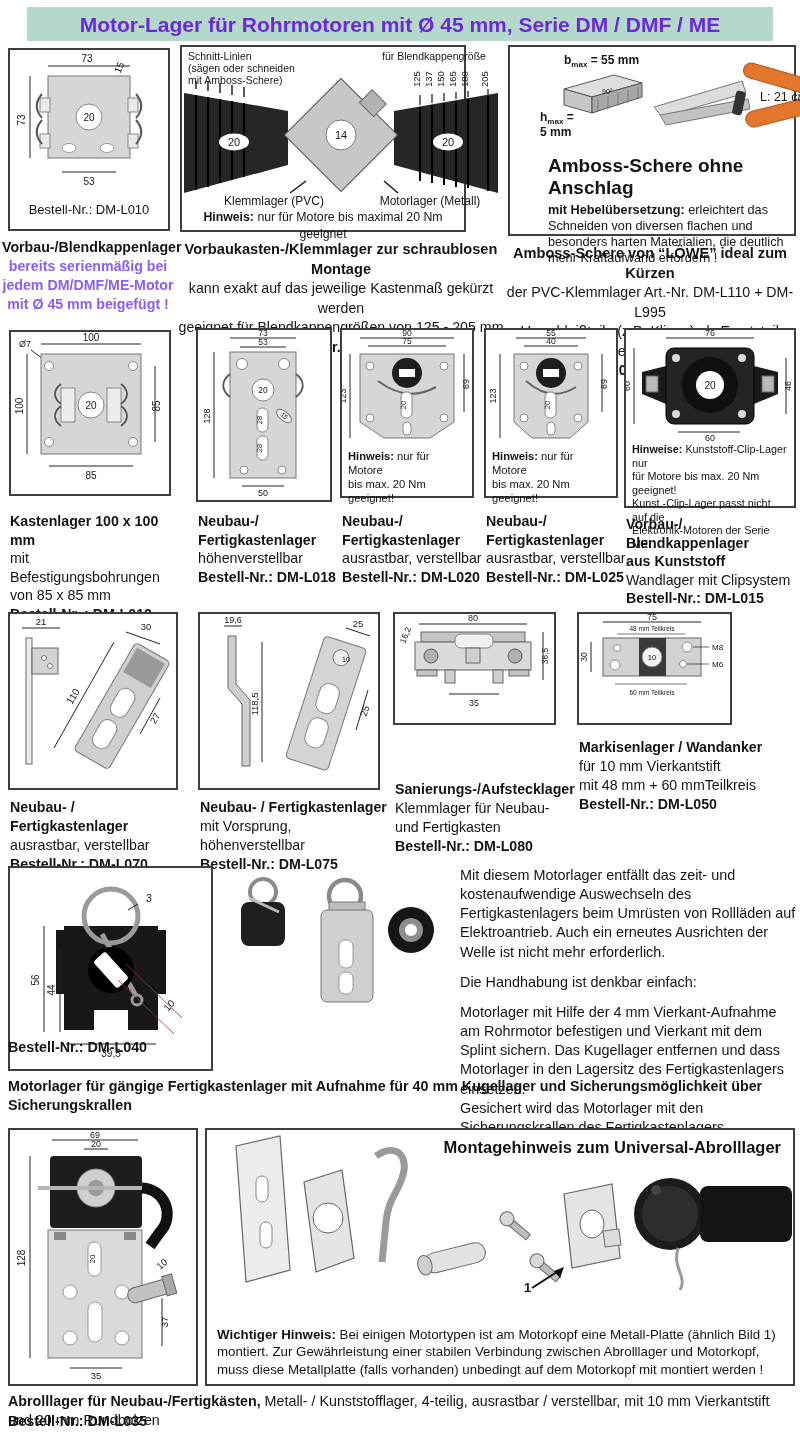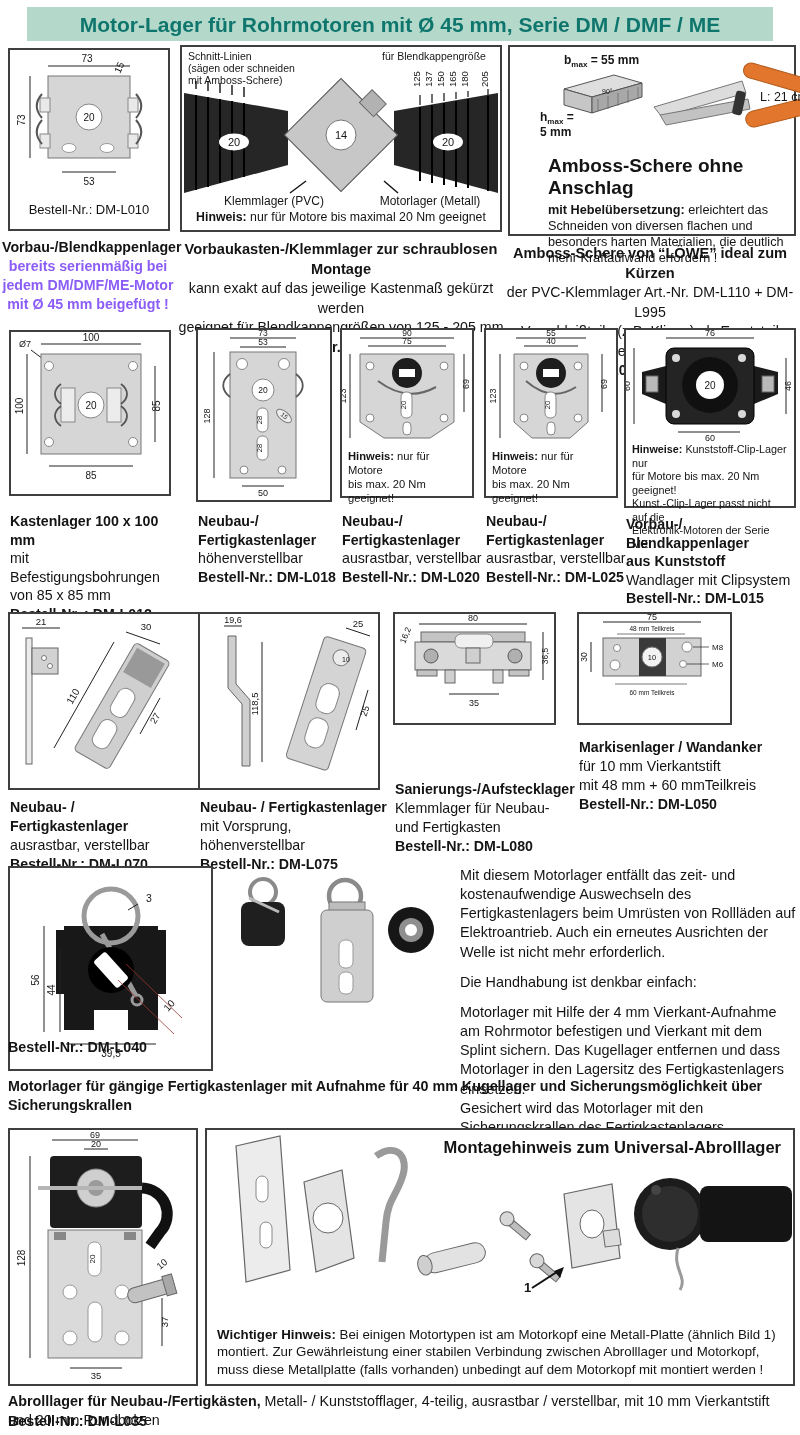--- a/index.html
+++ b/index.html
@@ -1,19 +1,19 @@
 <!DOCTYPE html>
 <html><head>
 <meta charset="utf-8">
 <style>
   html,body{margin:0;padding:0;background:#fff;}
   .page{position:relative;width:800px;height:1435px;background:#fff;overflow:hidden;
         font-family:"Liberation Sans",sans-serif;color:#141414;}
   .hdr{position:absolute;left:27px;top:7px;width:746px;height:34px;background:#b4d9cb;
-       color:#0f766e;font-weight:bold;font-size:21px;text-align:center;line-height:35px;}
+       color:#6d28d9;font-weight:bold;font-size:21px;text-align:center;line-height:35px;}
   .pbox{position:absolute;border:2px solid #3f3f3f;background:#fff;box-sizing:border-box;}
   .cap{position:absolute;font-size:14.2px;line-height:19px;}
   .b{font-weight:bold;}
   .red{color:#8b5cf6;font-weight:bold;}
   .ctr{text-align:center;}
   .ordr{font-weight:bold;}
   .hin{font-size:12.3px;text-align:center;line-height:17px;}
   .note{font-size:11.2px;line-height:14px;padding:1px 6px;}
   svg{display:block;font-family:inherit;}
   svg text{fill:#161616;}
@@ -53,21 +53,21 @@
     </svg>
     <div class="ctr" style="font-size:13px;">Bestell-Nr.: DM-L010</div>
   </div>
   <div class="cap ctr" style="left:2px;top:238px;width:172px;">
     <div class="b">Vorbau-/Blendkappenlager</div>
     <div class="red">bereits serienmäßig bei</div>
     <div class="red">jedem DM/DMF/ME-Motor</div>
     <div class="red">mit Ø 45 mm beigefügt !</div>
   </div>
 
-  <div class="pbox" style="left:180px;top:45px;width:322px;height:187px;">
+  <div class="pbox" style="left:180px;top:45px;width:286px;height:187px;">
     <svg width="318" height="162" viewBox="0 0 318 162">
       <text x="6" y="13" style="font-size:10.5px">Schnitt-Linien</text>
       <text x="6" y="25" style="font-size:10.5px">(sägen oder schneiden</text>
       <text x="6" y="37" style="font-size:10.5px">mit Amboss-Schere)</text>
       <text x="200" y="13" style="font-size:10.5px">für Blendkappengröße</text>
       <polygon points="2,46 106,64 106,118 2,146" fill="#262626"></polygon>
       <line x1="14" y1="48" x2="14" y2="143" stroke="#000" stroke-width="2"></line>
       <line x1="26" y1="50" x2="26" y2="140" stroke="#000" stroke-width="2"></line>
       <line x1="38" y1="52" x2="38" y2="136" stroke="#000" stroke-width="2"></line>
       <line x1="50" y1="54" x2="50" y2="133" stroke="#000" stroke-width="2"></line>
@@ -320,21 +320,21 @@
       <span>Elektronik-Motoren der Serie ME!</span>
     </div>
   </div>
   <div class="cap" style="left:626px;top:515px;width:172px;line-height:18.5px;">
     <div class="b">Vorbau-/ Blendkappenlager</div>
     <div class="b">aus Kunststoff</div>
     <div>Wandlager mit Clipsystem</div>
     <div class="ordr">Bestell-Nr.: DM-L015</div>
   </div>
 
-  <div class="pbox" style="left:8px;top:612px;width:192px;height:178px;">
+  <div class="pbox" style="left:8px;top:612px;width:170px;height:178px;">
     <svg width="166" height="172" viewBox="0 0 166 172">
       <line x1="12" y1="14" x2="50" y2="14" stroke="#222"></line>
       <text x="31" y="11" text-anchor="middle" style="font-size:9.5px">21</text>
       <rect x="16" y="24" width="6" height="126" fill="#ececec" stroke="#666"></rect>
       <rect x="22" y="34" width="26" height="26" fill="#d2d2d2" stroke="#666"></rect>
       <circle cx="34" cy="44" r="2.5" fill="#fff" stroke="#777"></circle>
         <circle cx="40" cy="52" r="2.5" fill="#fff" stroke="#777"></circle>
       <g transform="rotate(30 112 92)">
         <rect x="92" y="30" width="40" height="124" rx="4" fill="#cfcfcf" stroke="#777"></rect>
         <rect x="96" y="34" width="32" height="28" fill="#999"></rect>

